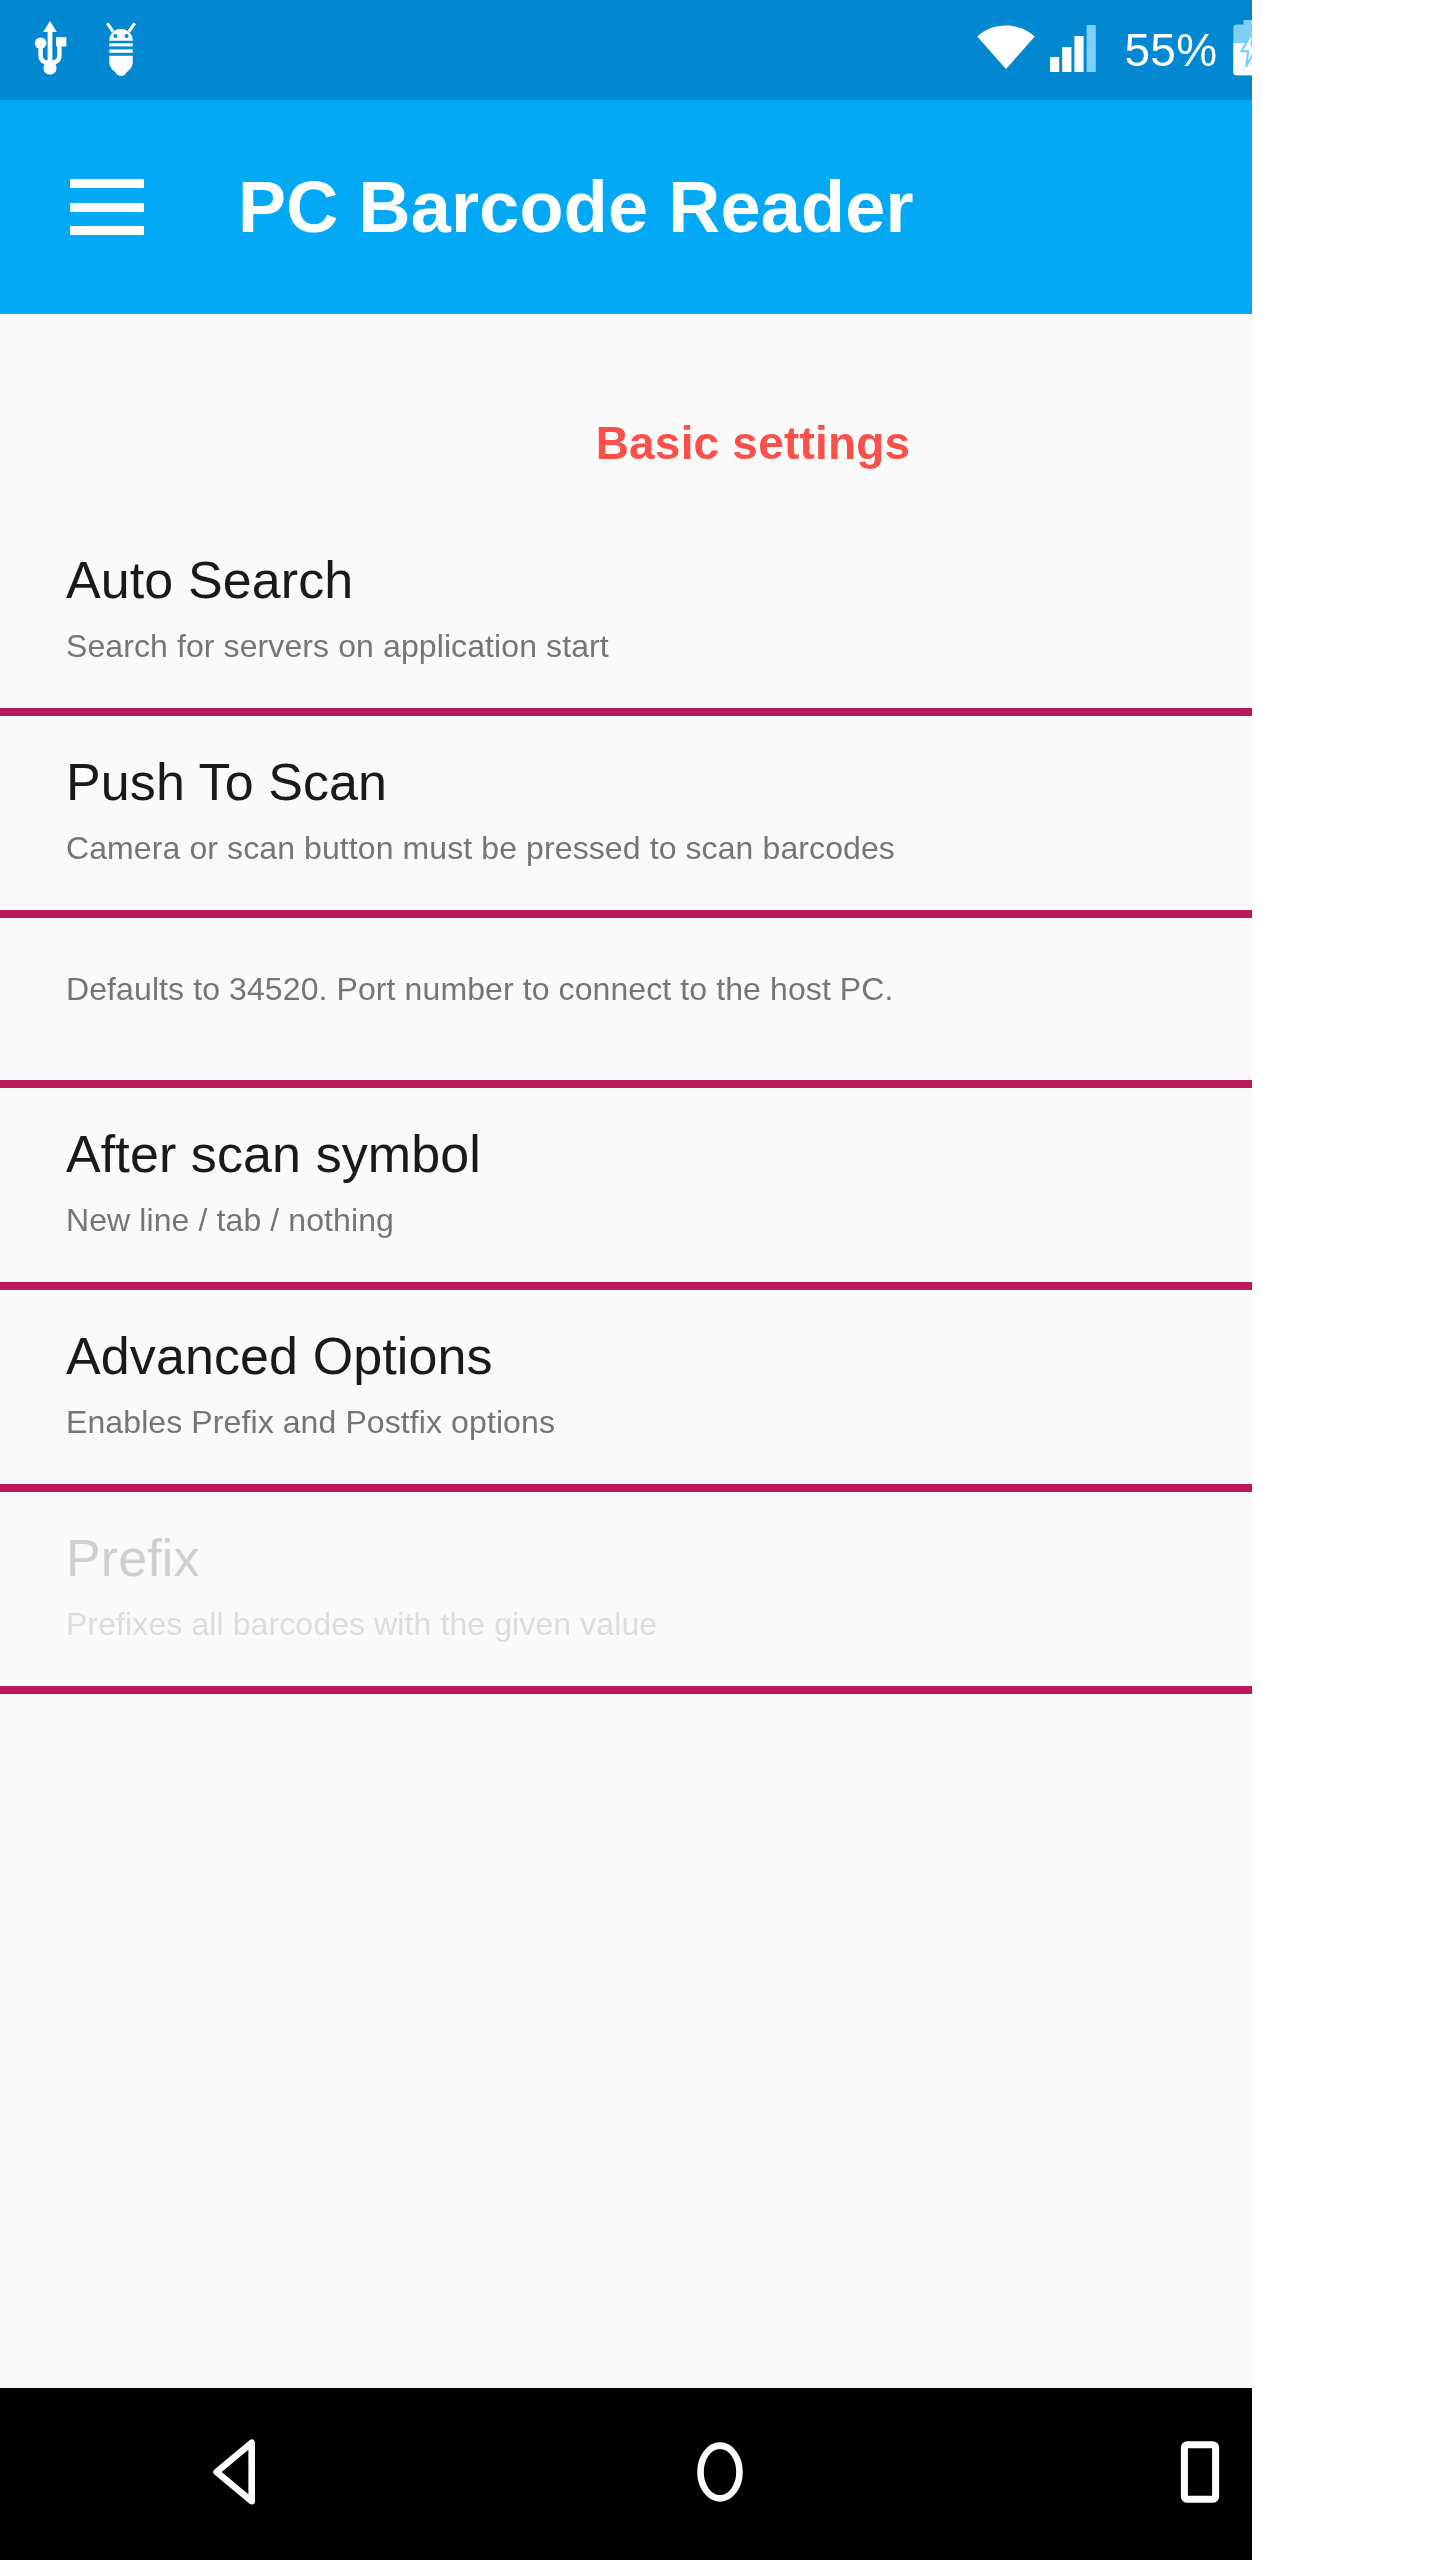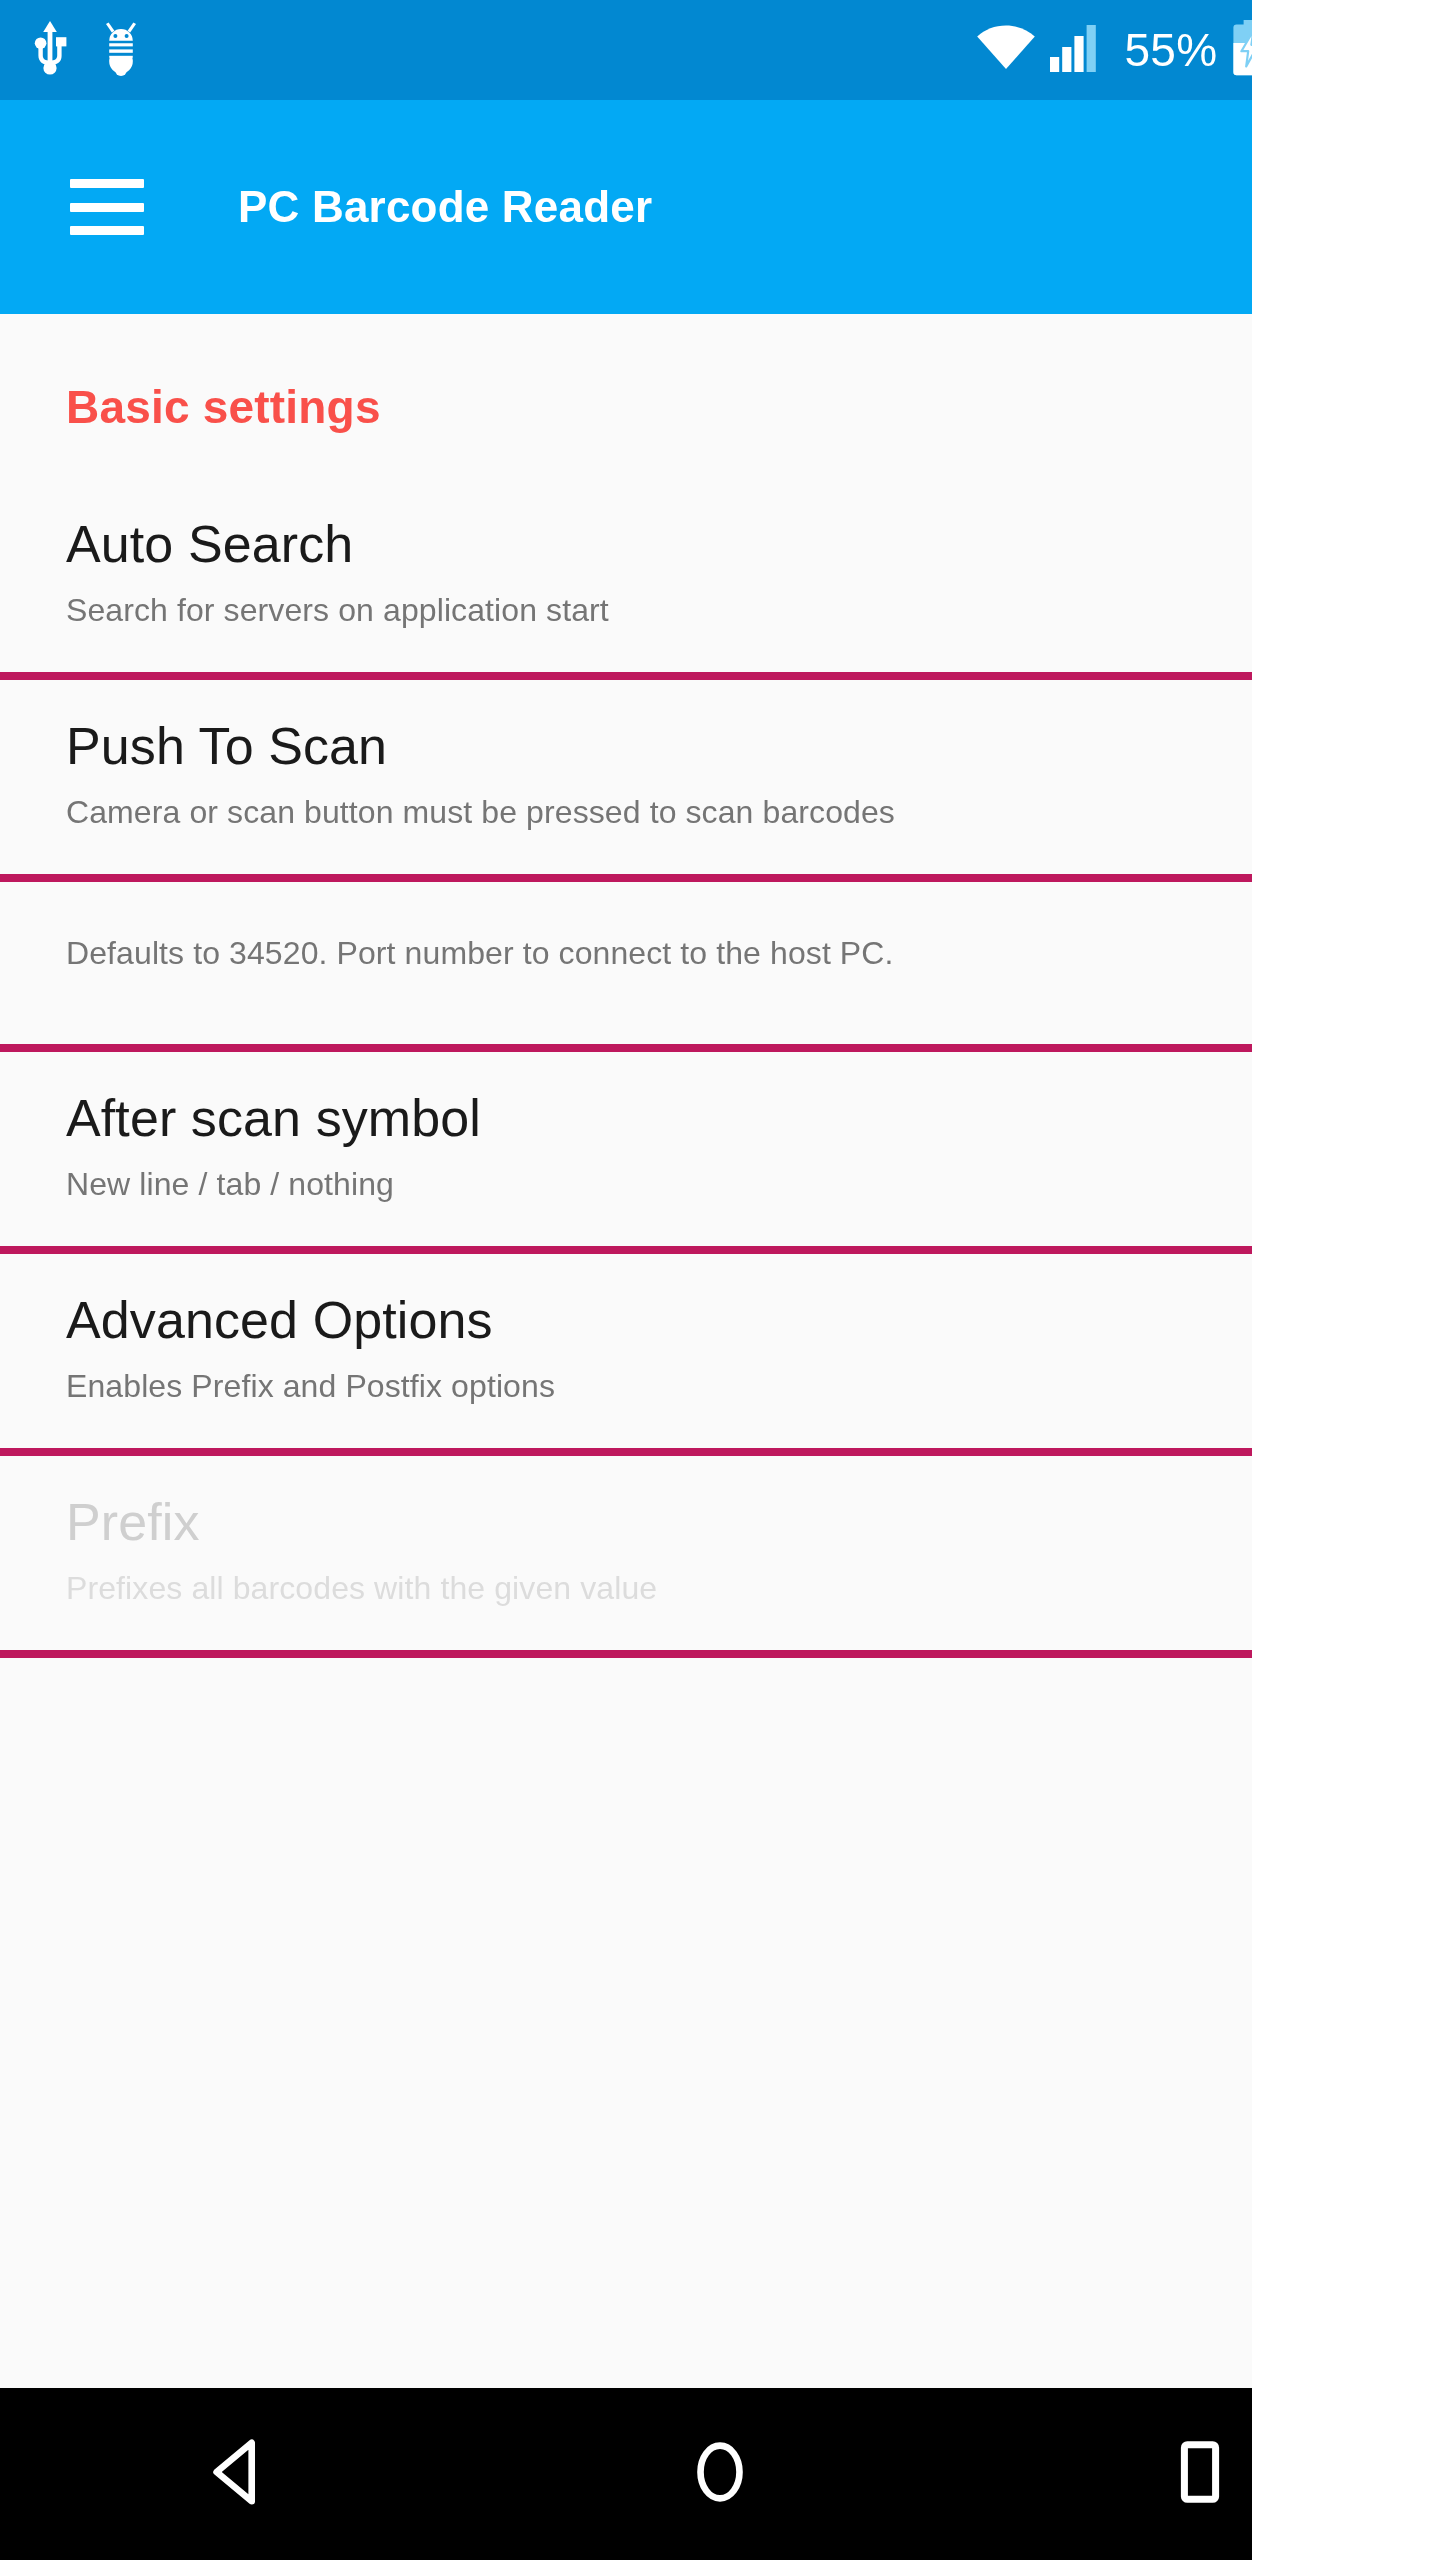--- a/index.html
+++ b/index.html
@@ -75,41 +75,42 @@
   .hamburger span {
     display: block;
     height: 9px;
     width: 100%;
     background: #ffffff;
     border-radius: 1px;
   }
   .app-title {
     margin-left: 94px;
     color: #ffffff;
-    font-size: 44px;
+    font-size: 72px;
     font-weight: 700;
     letter-spacing: 0.2px;
     white-space: nowrap;
   }
 
   
   .content {
     position: absolute;
     top: 314px; left: 0;
     width: 1440px;
     height: 2074px;
     background: #FAFAFA;
     overflow: hidden;
   }
   .section-header {
     color: #F9504A;
     font-size: 46px;
     font-weight: 700;
-    padding: 66px 0 0 66px;
+    padding: 102px 0 0 66px;
     letter-spacing: 0.2px;
+    text-align: center;
   }
 
   .pref-list { margin-top: 44px; }
 
   .pref-row {
     position: relative;
     display: flex;
     align-items: flex-start;
     box-sizing: border-box;
     padding: 36px 56px 40px 66px;

